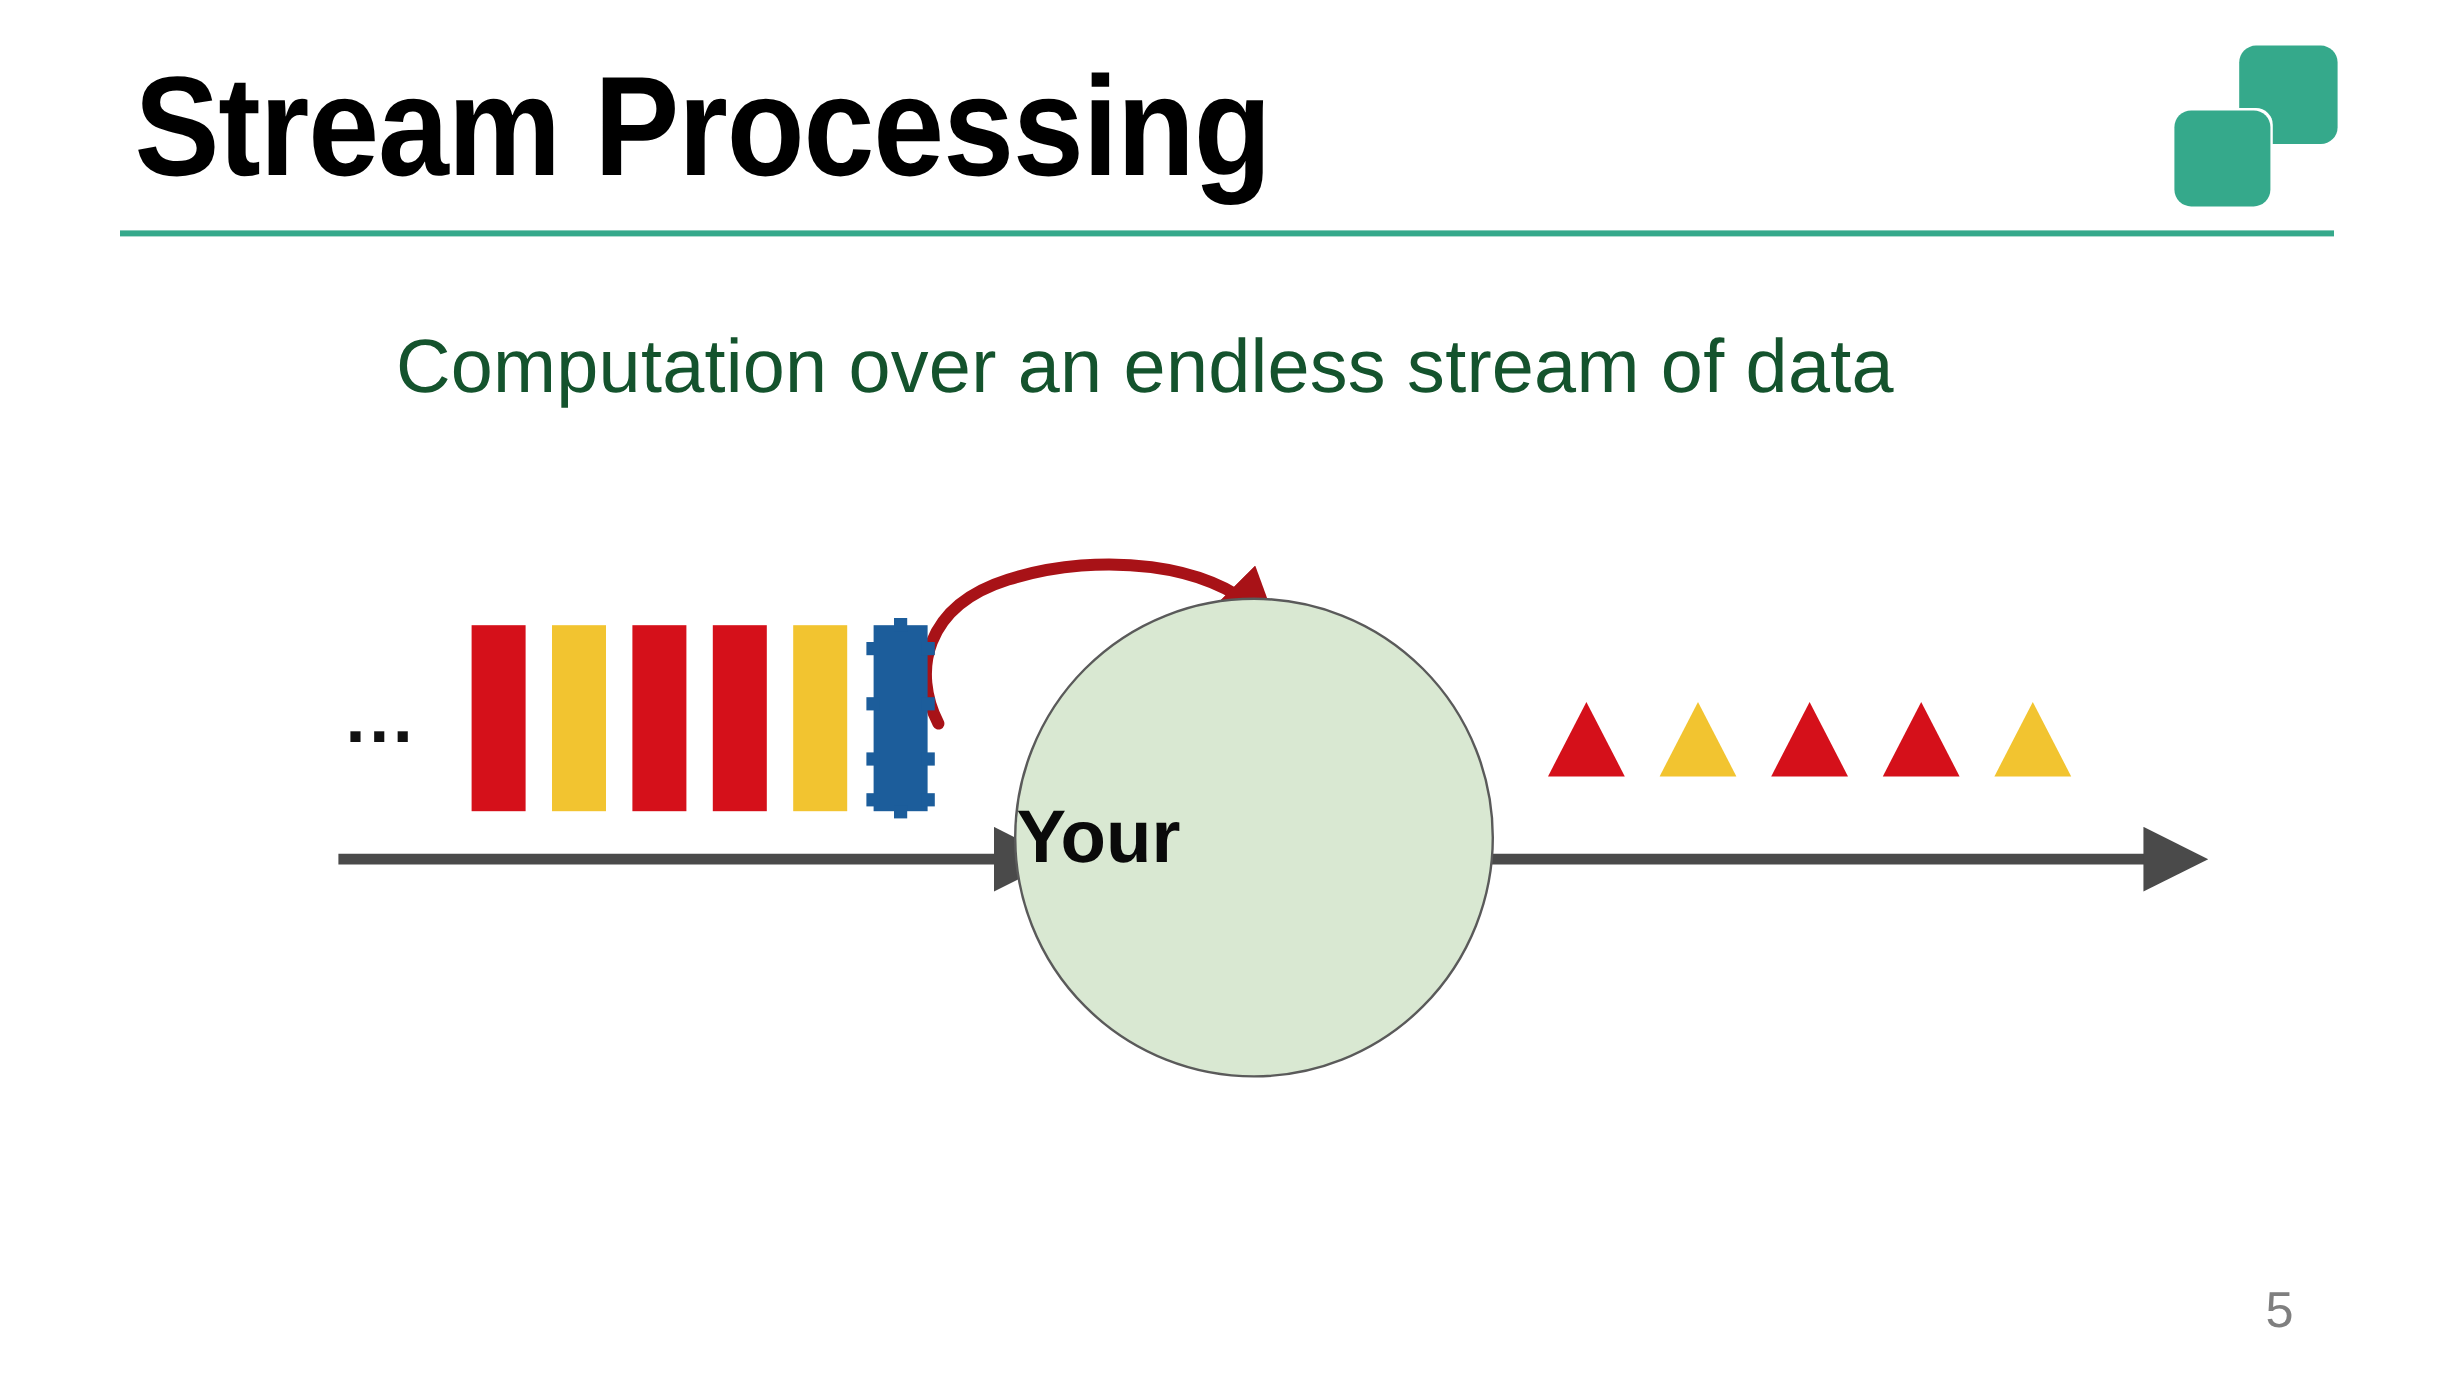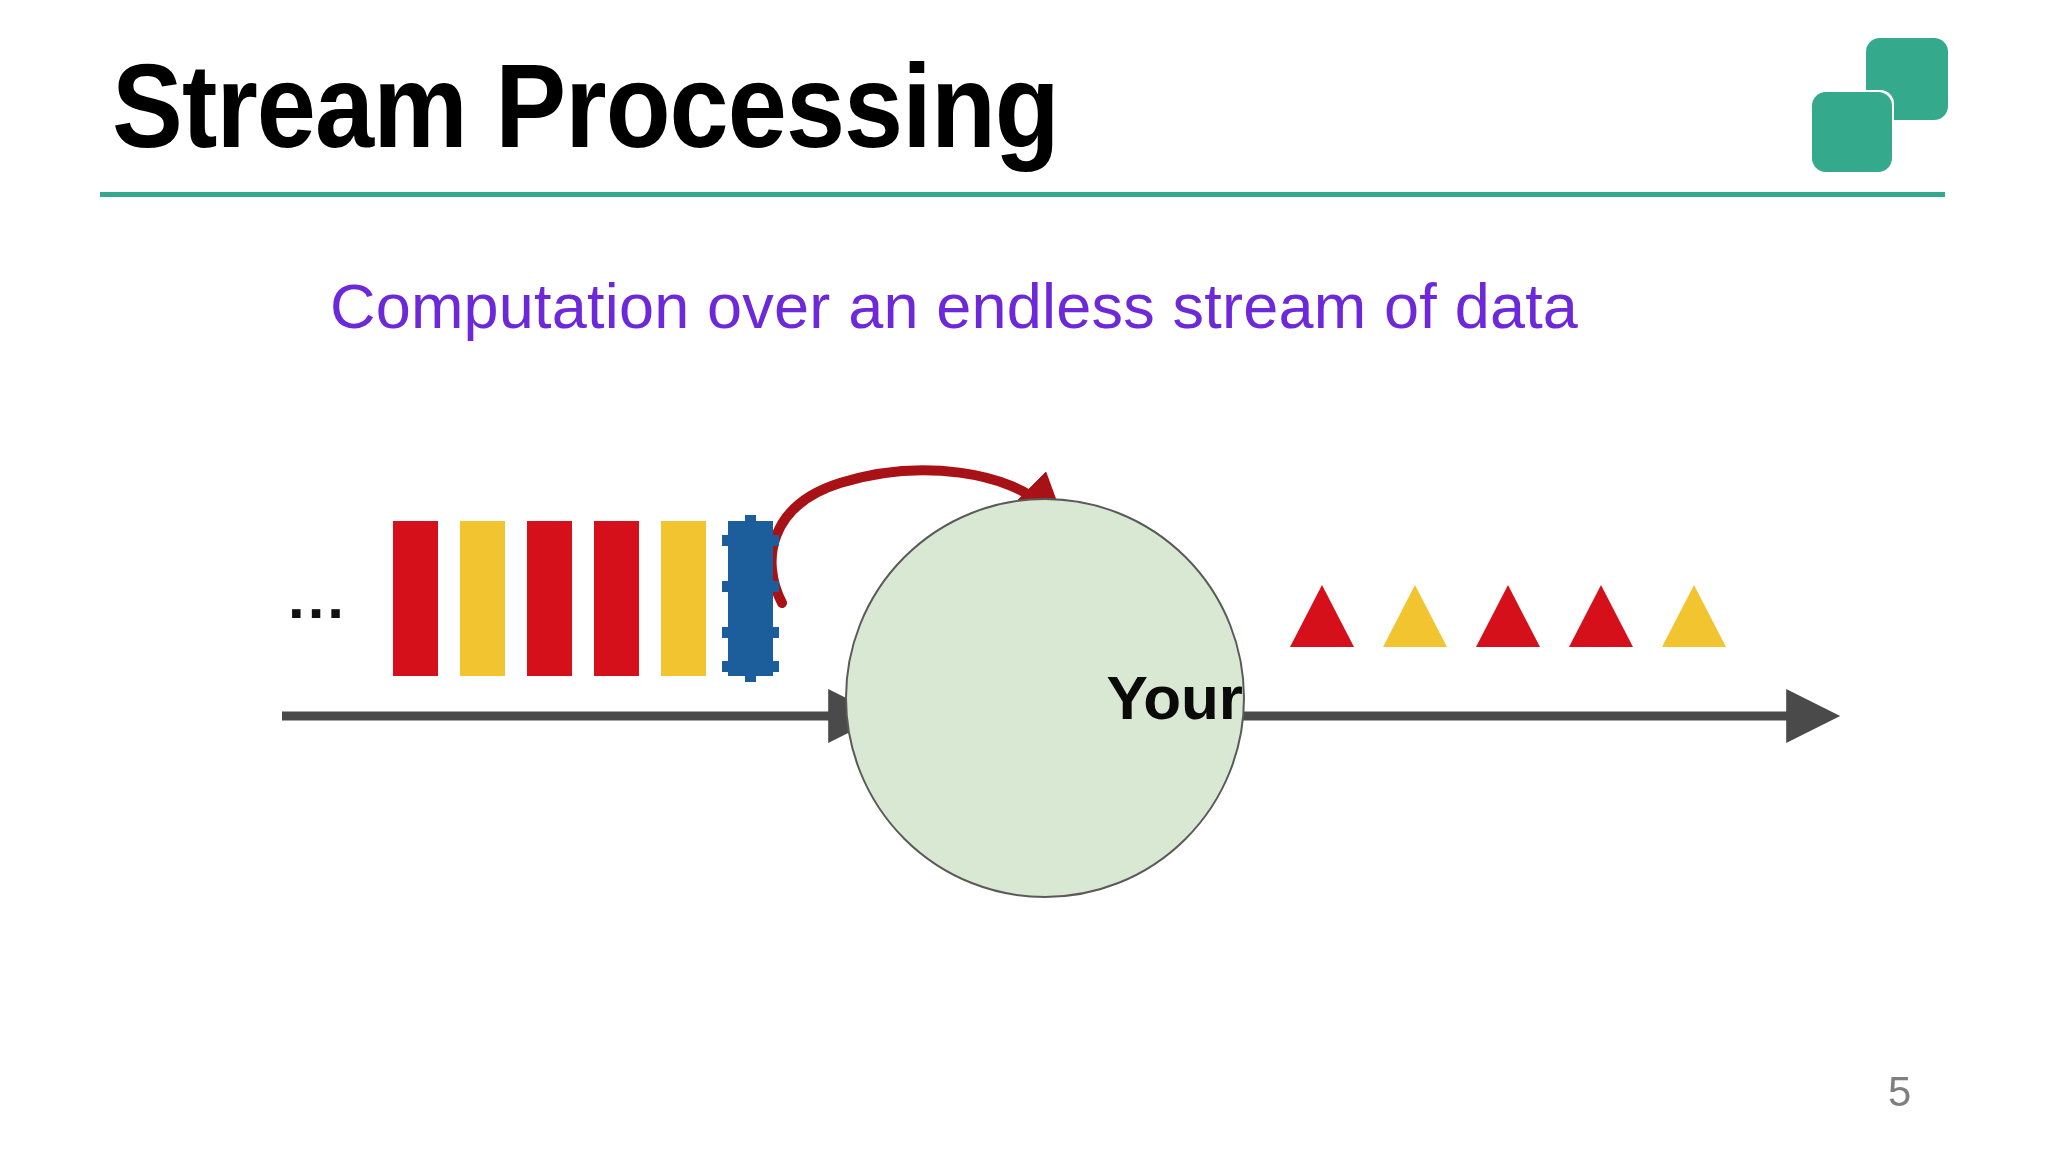--- a/index.html
+++ b/index.html
@@ -71,21 +71,21 @@
   }
 
   
   #subtitle {
     position: absolute;
     left: 330px;
     top: 270px;
     font-family: "Liberation Sans Narrow", "Liberation Sans", sans-serif;
     font-weight: 400;
     font-size: 63px;
-    color: #6d28d9;
+    color: #14532d;
     white-space: nowrap;
     letter-spacing: 0.2px;
   }
 
   
   #diagram {
     position: absolute;
     left: 0;
     top: 0;
     width: 2048px;
@@ -144,21 +144,21 @@
     left: 845px;
     top: 498px;
     width: 400px;
     height: 400px;
     border-radius: 50%;
     background: #d9e8d2;
     border: 2px solid #5a5a5a;
     box-sizing: border-box;
     display: flex;
     flex-direction: column;
-    align-items: flex-end;
+    align-items: flex-start;
     justify-content: center;
   }
   #code-circle .cl {
     font-family: "Liberation Sans", sans-serif;
     font-weight: 700;
     font-size: 62px;
     line-height: 1.15;
     color: #0a0a0a;
     text-align: center;
   }

